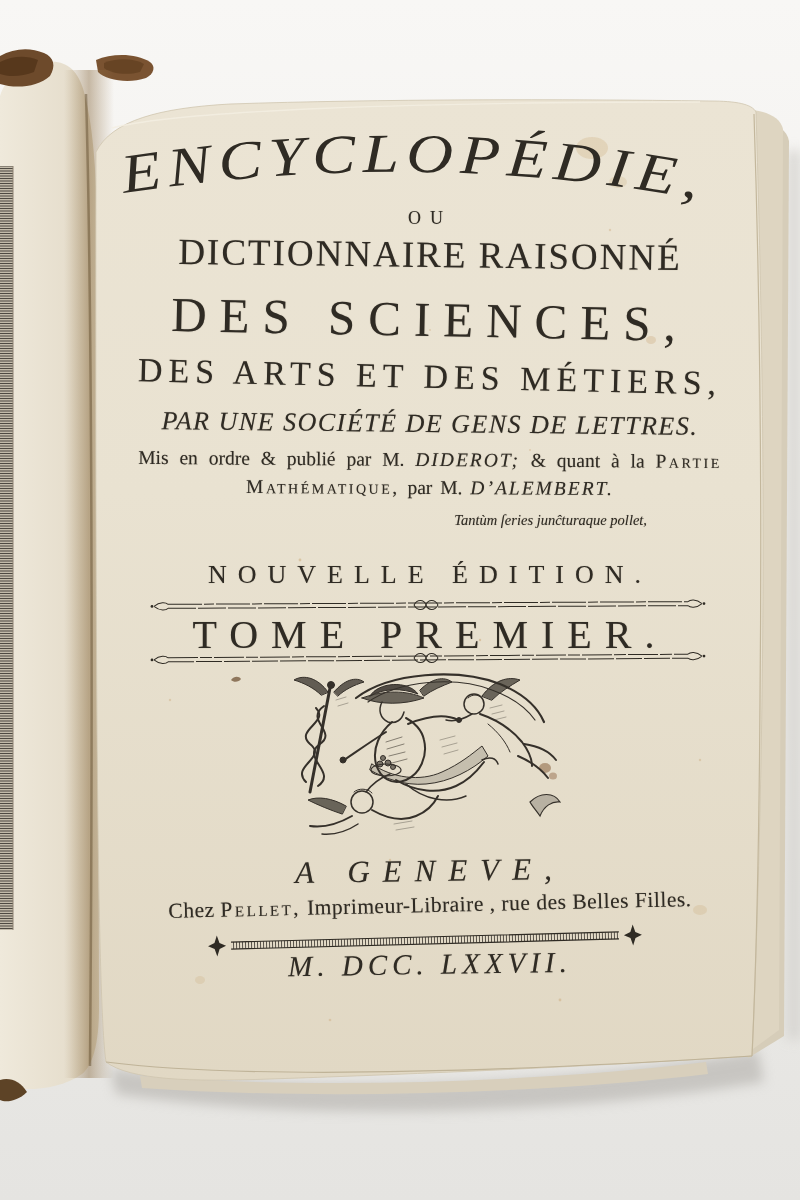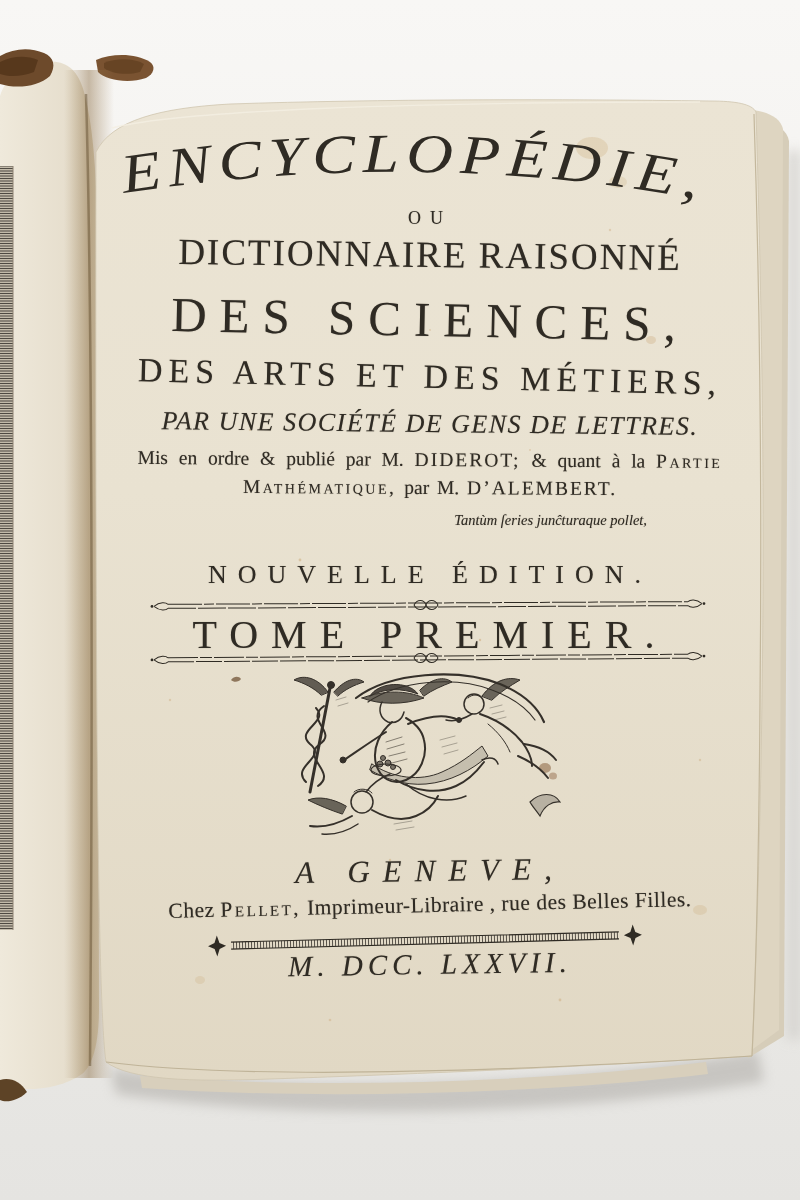--- a/index.html
+++ b/index.html
@@ -18,21 +18,21 @@
   .t-epi     {top:512px;left:360px;width:345px;text-align:right;font-size:14.5px;
               font-style:italic;line-height:17px;}
   .epi-l1{padding-right:58px;}
   .att{font-style:normal;font-variant:small-caps;font-size:14px;letter-spacing:1.5px;}
   .t-edition {top:560px;font-size:26px;letter-spacing:11px;}
   .t-tome    {top:611px;font-size:40px;letter-spacing:13px;}
   .t-city    {top:853px;font-size:31px;font-style:italic;letter-spacing:13px;transform:rotate(-.8deg);}
   .t-pub     {top:893px;font-size:21.5px;letter-spacing:.5px;transform:rotate(-1.3deg);}
   .t-year    {top:948px;font-size:29px;font-style:italic;letter-spacing:5px;transform:rotate(-.9deg);}
   .sc{font-variant:small-caps;letter-spacing:2.5px;}
-  .it-caps{letter-spacing:2px;margin-top:33px;}
+  .it-caps{font-style:italic;letter-spacing:2px;margin-top:33px;}
   .orn{position:absolute;}
   .title-svg{position:absolute;left:104px;top:106px;overflow:visible;}
   .vignette{position:absolute;left:243px;top:664px;}
   svg text{font-family:"Liberation Serif",serif;}
 </style>
 </head>
 <body>
 
 <div class="scene">
 

